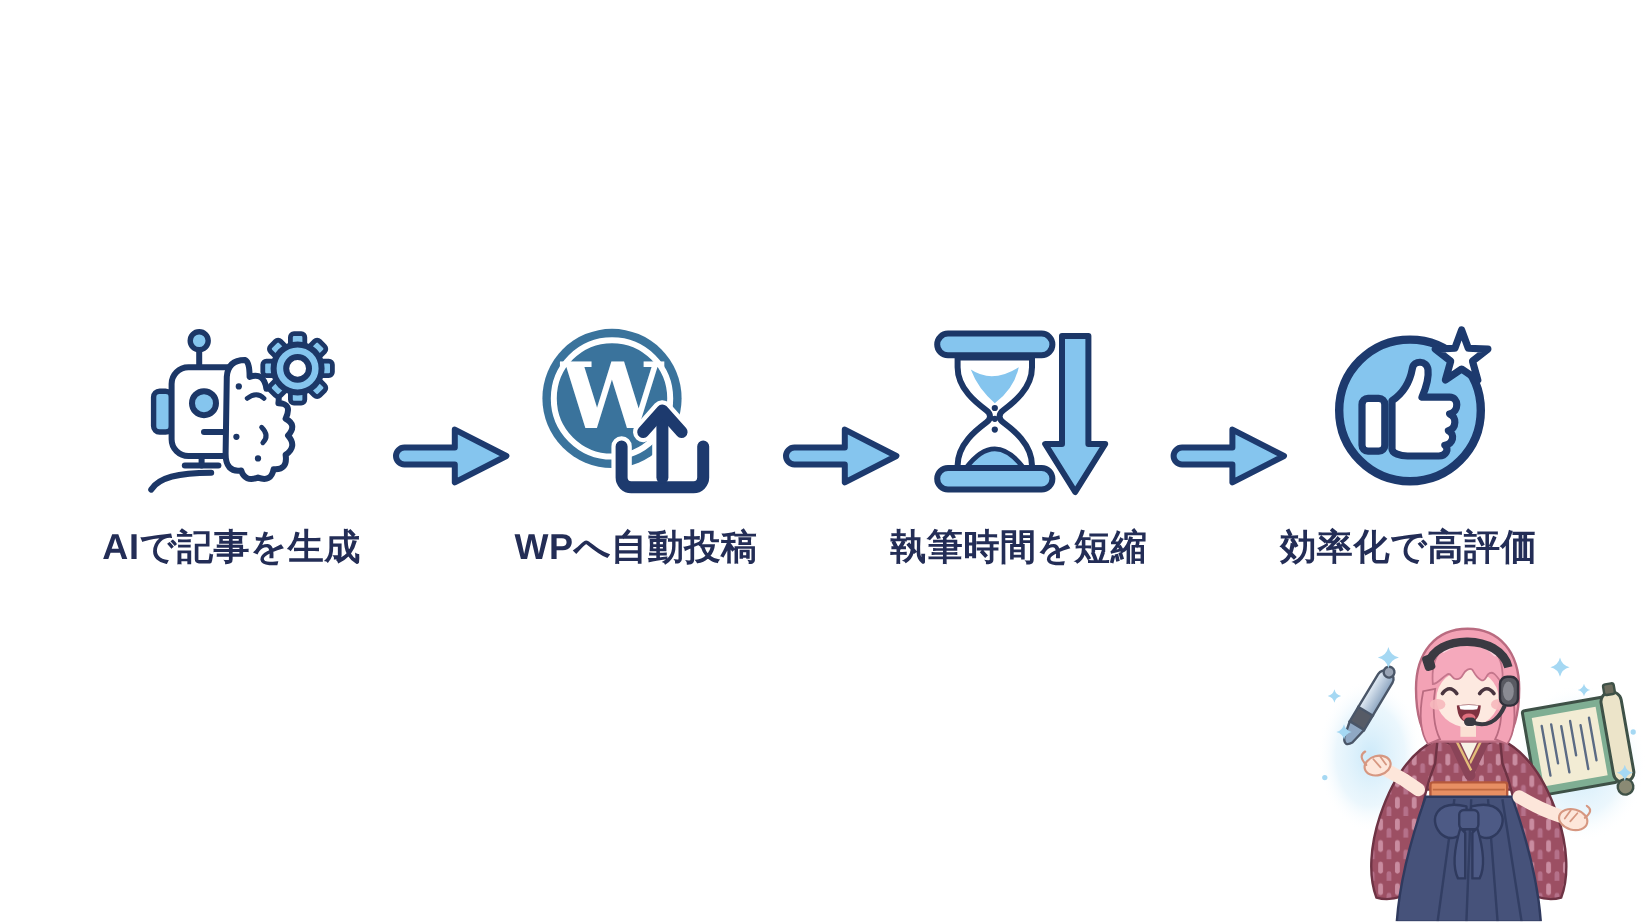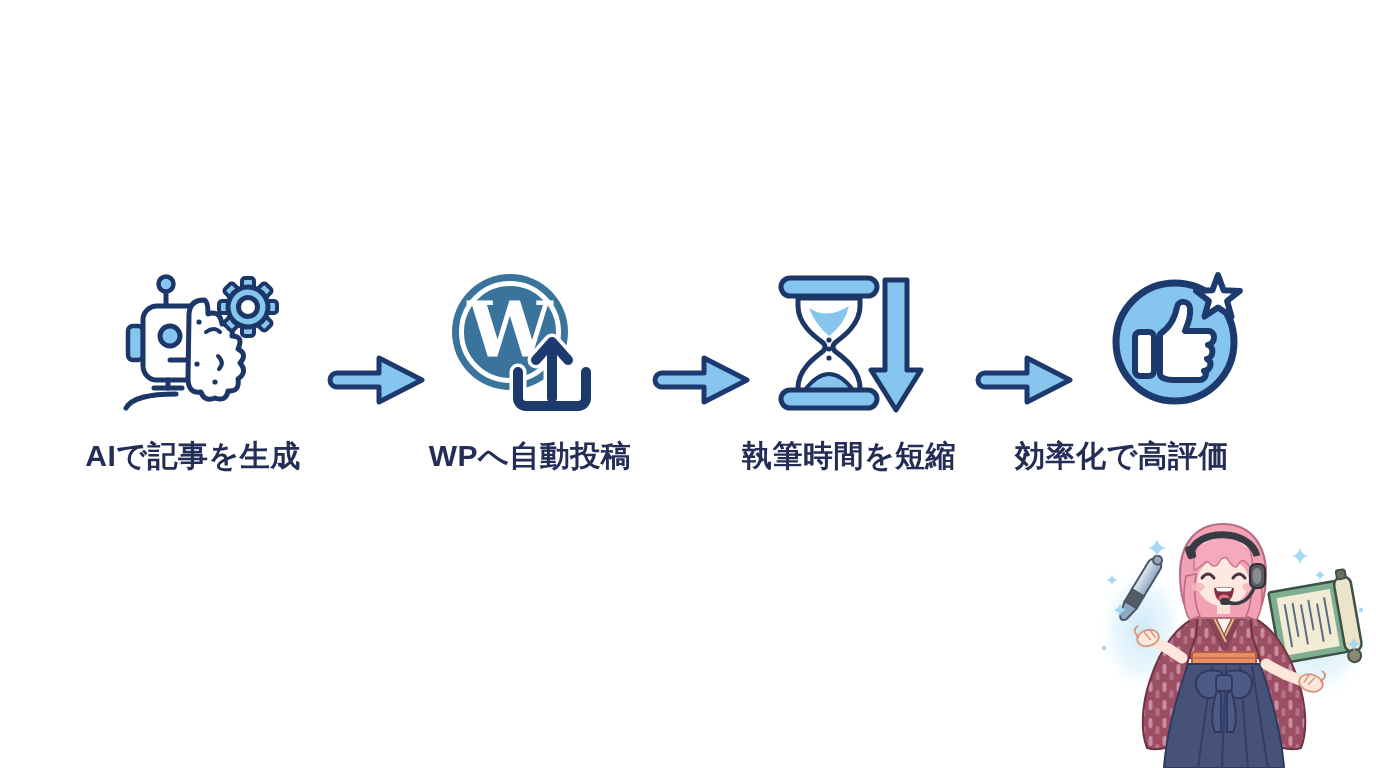--- a/index.html
+++ b/index.html
@@ -111,21 +111,21 @@
   <div class="abs" style="left:1105px;top:268px;">
     <svg width="146" height="140" viewBox="0 0 146 140">
       <circle cx="70" cy="74" r="59" fill="#85c5ee" stroke="#1d3a6e" stroke-width="7"></circle>
       <g fill="#ffffff" stroke="#1d3a6e" stroke-width="6" stroke-linejoin="round" stroke-linecap="round">
         <rect x="30" y="64" width="19" height="44" rx="5"></rect>
         <path d="M55,106 V66 C64,60 70,50 72,39 C73,32 84,32 85,40 C86,48 83,56 80,63 H103 C111,63 111,75 103,77 C109,79 109,89 102,91 C108,94 106,102 99,103 C103,106 100,112 94,112 H68 C62,112 55,110 55,106 Z"></path>
         <path d="M113,7 L118.6,22.2 L134.9,22.9 L122.1,33 L126.5,48.6 L113,39.6 L99.5,48.6 L103.9,33 L91.1,22.9 L107.4,22.2 Z"></path>
       </g>
     </svg>
   </div>
-  <div class="step-label" style="left:952px;">効率化で高評価</div>
+  <div class="step-label" style="left:1004px;">効率化で高評価</div>
 
   <div class="abs" style="left:1090px;top:518px;">
     <svg width="286" height="250" viewBox="0 0 286 250">
       <defs>
         <radialGradient id="glowG" cx="50%" cy="50%" r="50%">
           <stop offset="0%" stop-color="#c9e8f9" stop-opacity="0.95"></stop>
           <stop offset="65%" stop-color="#dbf0fb" stop-opacity="0.55"></stop>
           <stop offset="100%" stop-color="#ffffff" stop-opacity="0"></stop>
         </radialGradient>
         <linearGradient id="penG" x1="0" y1="0" x2="1" y2="0">

